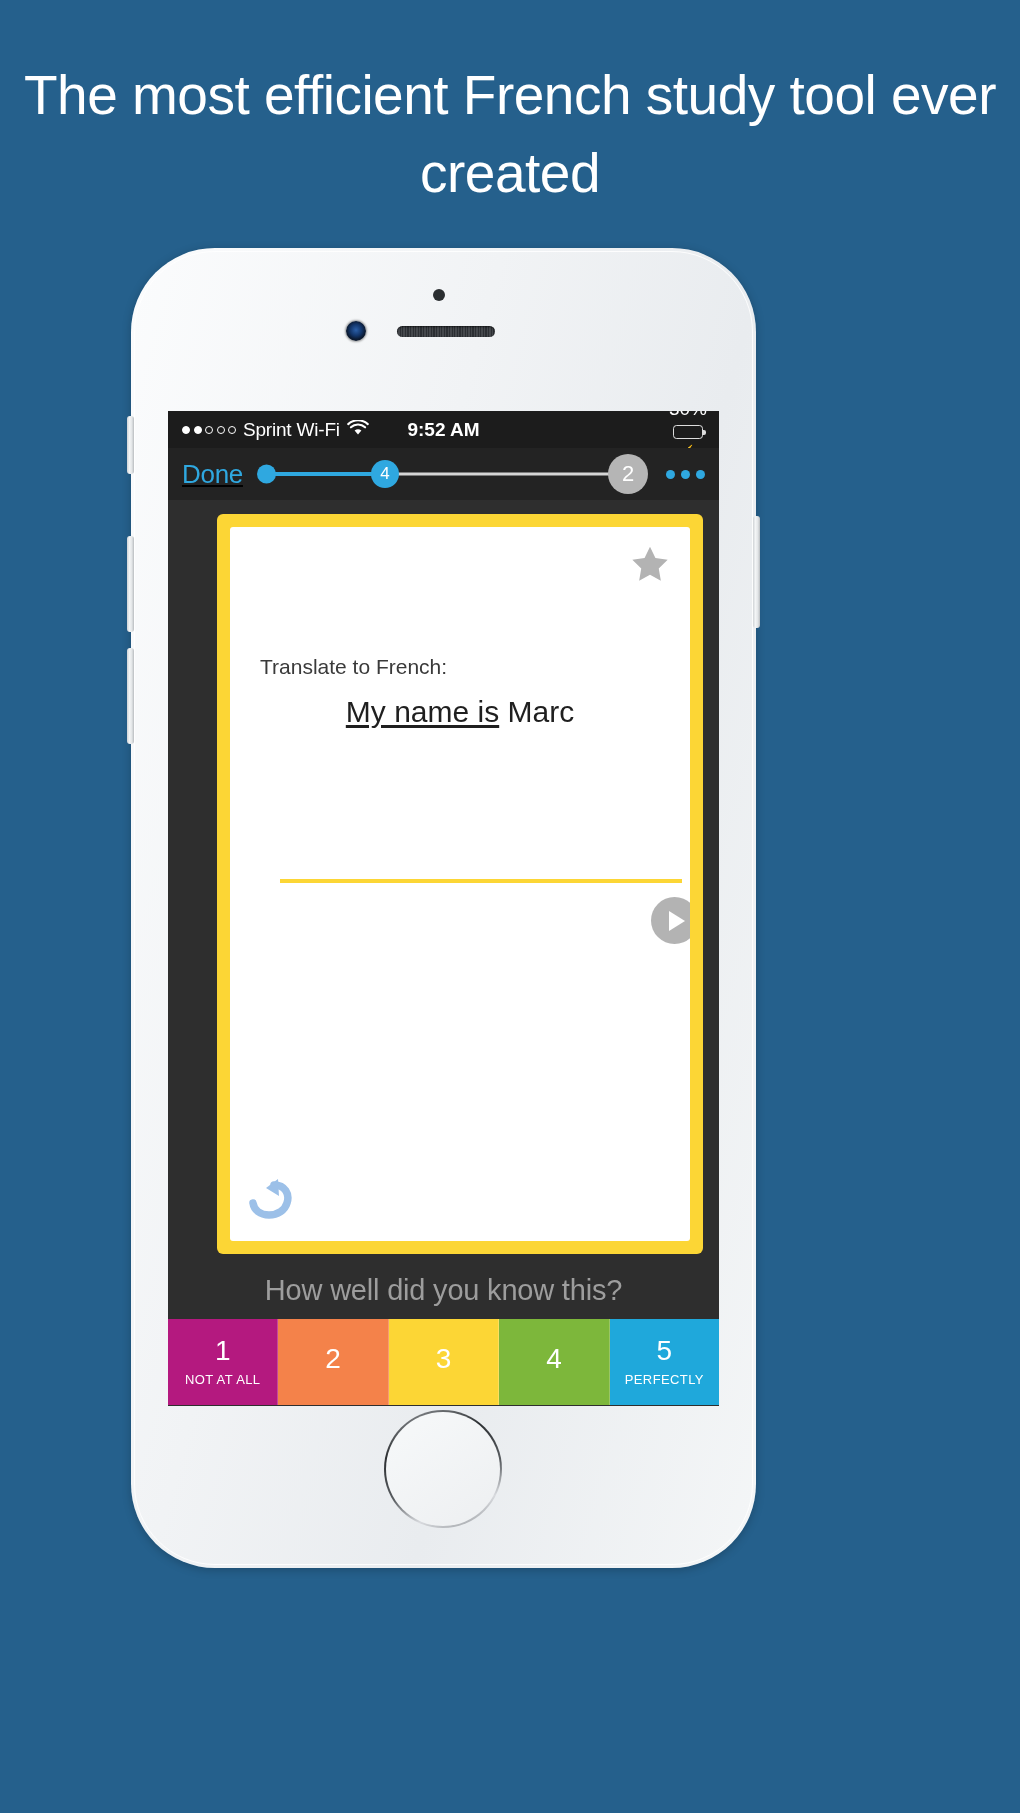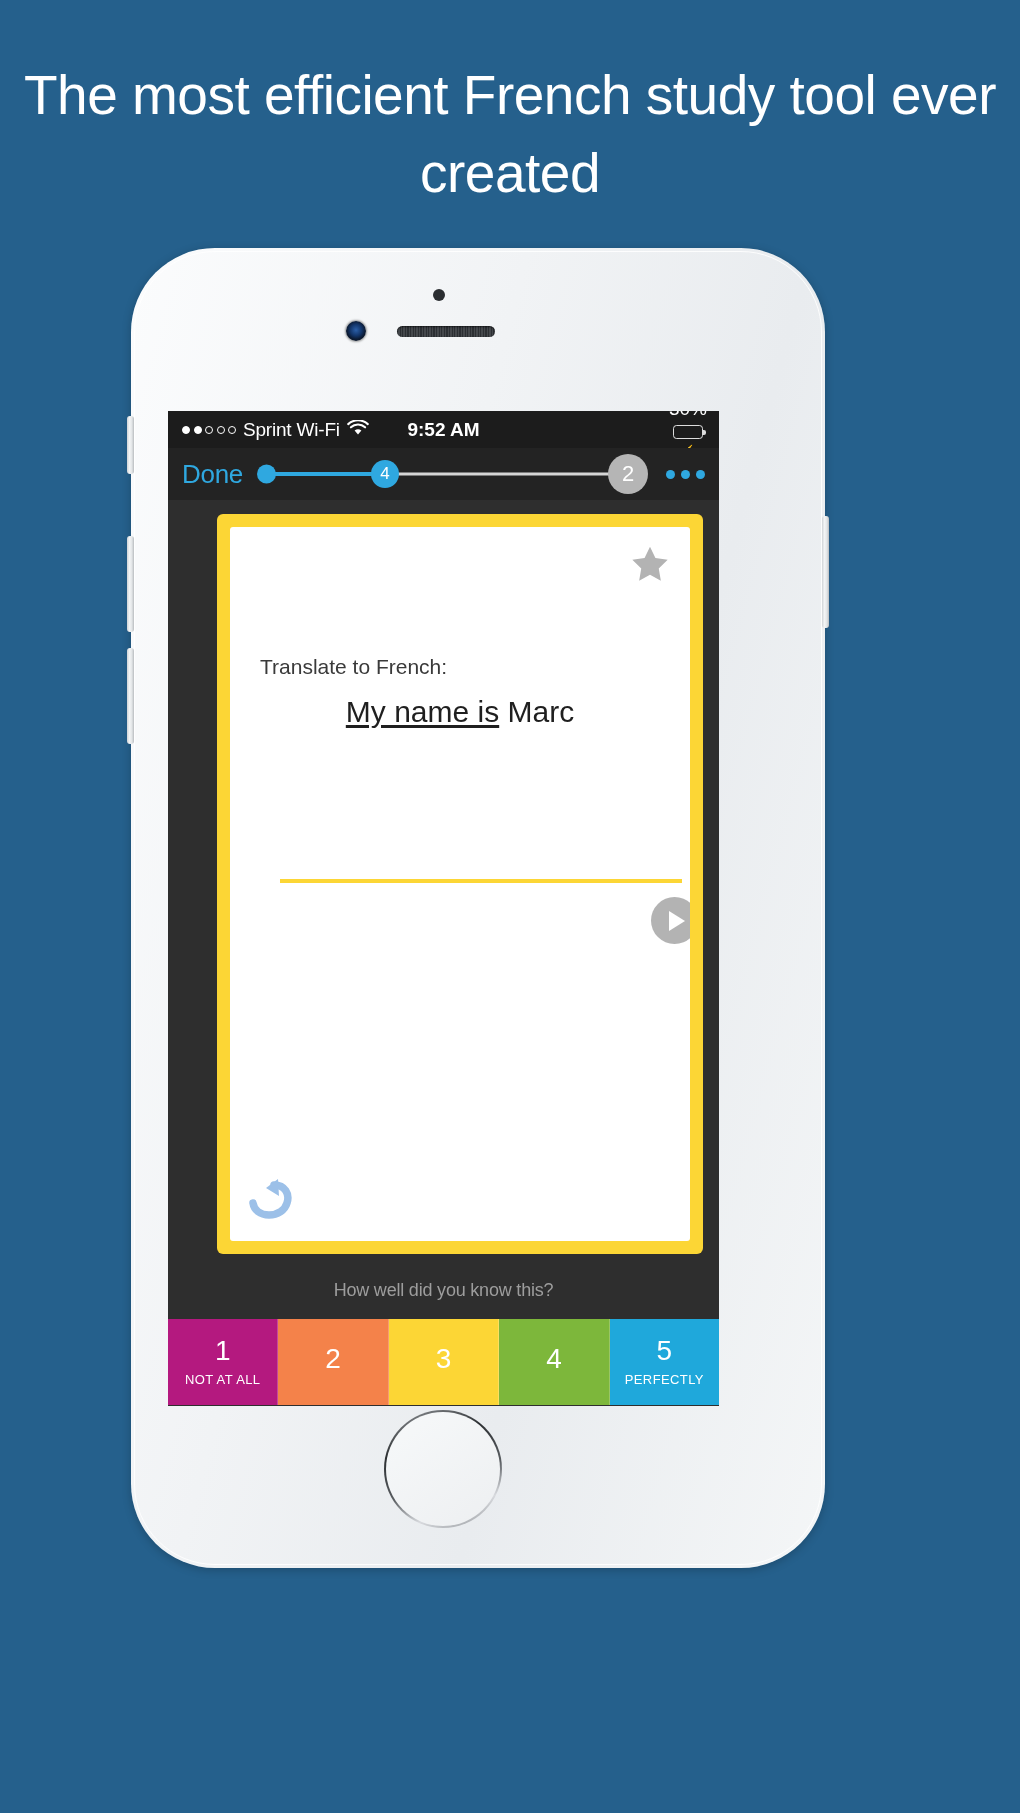--- a/index.html
+++ b/index.html
@@ -28,21 +28,21 @@
     line-height: 1.42;
     font-weight: 400;
     letter-spacing: -0.5px;
   }
 
   
   .phone {
     position: absolute;
     left: 131px;
     top: 248px;
-    width: 694px;
+    width: 625px;
     height: 1320px;
     background: linear-gradient(105deg, #fbfcfd 0%, #f1f3f5 38%, #e9ecef 65%, #f4f6f7 100%);
     border-radius: 84px;
     box-shadow: 0 2px 10px rgba(0,0,0,0.22);
   }
   .phone-inner-edge {
     position: absolute;
     inset: 3px;
     border-radius: 81px;
     border: 1px solid rgba(255,255,255,0.85);
@@ -164,20 +164,21 @@
   .bolt { font-size: 15px; margin-left: -1px; }
 
   
   .nav-bar {
     position: relative;
     height: 52px;
     background: #232323;
     display: flex;
     align-items: center;
     padding: 0 14px;
+    text-decoration: underline;
   }
   .done-label {
     color: #2fa8e0;
     font-size: 26px;
     margin-right: 14px;
     letter-spacing: -0.3px;
   }
   .slider-wrap {
     position: relative;
     flex: 1;
@@ -324,21 +325,21 @@
     left: 14px; bottom: 10px;
   }
 
   
   .rate-prompt {
     height: 57px;
     display: flex;
     align-items: center;
     justify-content: center;
     color: #9d9d9d;
-    font-size: 18px;
+    font-size: 29px;
     letter-spacing: -0.2px;
   }
   .rate-row {
     display: flex;
     height: 86px;
   }
   .rate-btn {
     flex: 1;
     display: flex;
     flex-direction: column;

